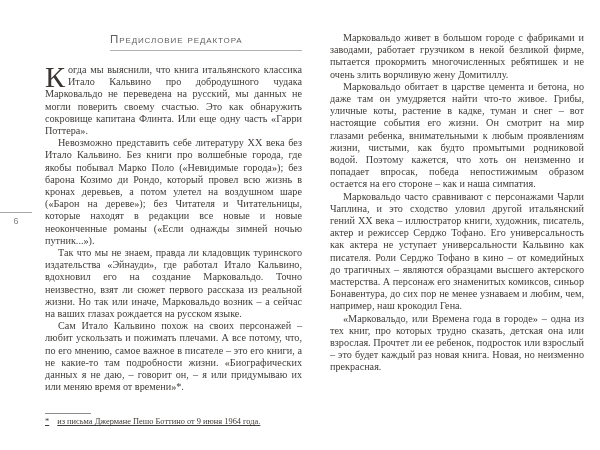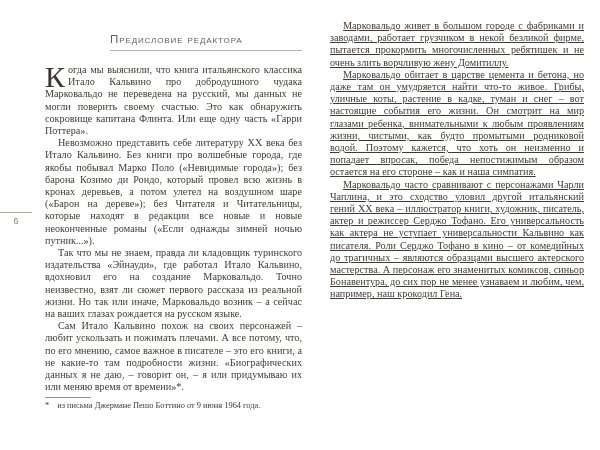--- a/index.html
+++ b/index.html
@@ -9,21 +9,21 @@
     background: #ffffff;
   }
   .spread {
     position: relative;
     width: 600px; height: 450px;
     font-family: "Liberation Serif", "DejaVu Serif", serif;
     color: #3f3b38;
   }
   .page { position: absolute; top: 0; }
   .page-left  { left: 45px;  width: 257px; }
-  .page-right { left: 330px; width: 254px; padding-top: 20px; text-decoration: underline; }
+  .page-right { left: 330px; width: 254px; padding-top: 32px; }
 
   .running-head {
     margin-top: 33px;
     margin-left: 65px;
     padding-bottom: 5px;
     border-bottom: 1px solid #b3b1ae;
     font-family: "Liberation Sans", "DejaVu Sans", sans-serif;
     font-variant: small-caps;
     font-size: 11.5px;
     letter-spacing: 0.9px;
@@ -41,21 +41,21 @@
   .body-text p.first { text-indent: 0; }
 
   .drop-cap {
     float: left;
     font-size: 30px;
     line-height: 23px;
     padding: 1px 3px 0 0;
     color: #3a3633;
   }
 
-  .footnote-block { margin-top: 4px; }
+  .footnote-block { margin-top: 20px; text-decoration: underline; }
   .footnote-rule {
     width: 46px; height: 0;
     border-top: 1px solid #8f8d8a;
     margin-bottom: 3px;
   }
   .footnote {
     font-size: 8.4px;
     line-height: 10px;
     text-align: left;
   }
@@ -94,16 +94,17 @@
       <div class="footnote-rule"></div>
       <div class="footnote"><span class="fn-marker">*</span><span>из письма Джермане Пешо Боттино от 9 июня 1964 года.</span></div>
     </div>
   </div>
 
   <div class="page page-right">
     <div class="body-text" style="margin-top:0;">
       <p>Марковальдо живет в большом городе с фабриками и заводами, работает грузчиком в некой безликой фирме, пытается прокормить многочисленных ребятишек и не очень злить ворчливую жену Домитиллу.</p>
       <p>Марковальдо обитает в царстве цемента и бетона, но даже там он умудряется найти что-то живое. Грибы, уличные коты, растение в кадке, туман и снег – вот настоящие события его жизни. Он смотрит на мир глазами ребенка, внимательными к любым проявлениям жизни, чистыми, как будто промытыми родниковой водой. Поэтому кажется, что хоть он неизменно и попадает впросак, победа непостижимым образом остается на его стороне – как и наша симпатия.</p>
       <p>Марковальдо часто сравнивают с персонажами Чарли Чаплина, и это сходство уловил другой итальянский гений XX века – иллюстратор книги, художник, писатель, актер и режиссер Серджо Тофано. Его универсальность как актера не уступает универсальности Кальвино как писателя. Роли Серджо Тофано в кино – от комедийных до трагичных – являются образцами высшего актерского мастерства. А персонаж его знаменитых комиксов, синьор Бонавентура, до сих пор не менее узнаваем и любим, чем, например, наш крокодил Гена.</p>
+      <p>«Марковальдо, или Времена года в городе» – одна из тех книг, про которых трудно сказать, детская она или взрослая. Прочтет ли ее ребенок, подросток или взрослый – это будет каждый раз новая книга. Новая, но неизменно прекрасная.</p>
     </div>
   </div>
 
 </div>
 
 </body></html>

